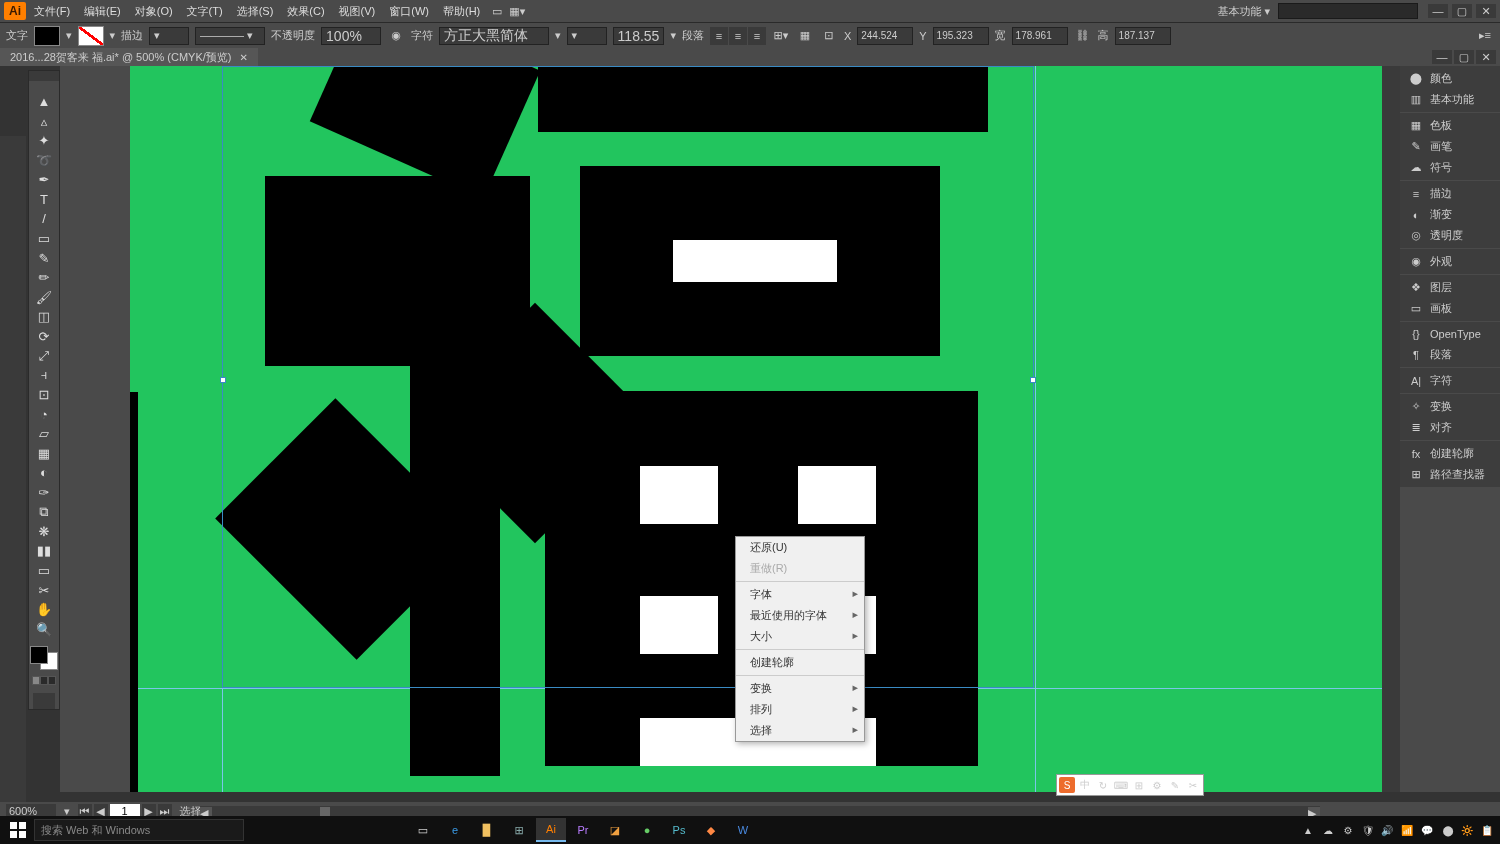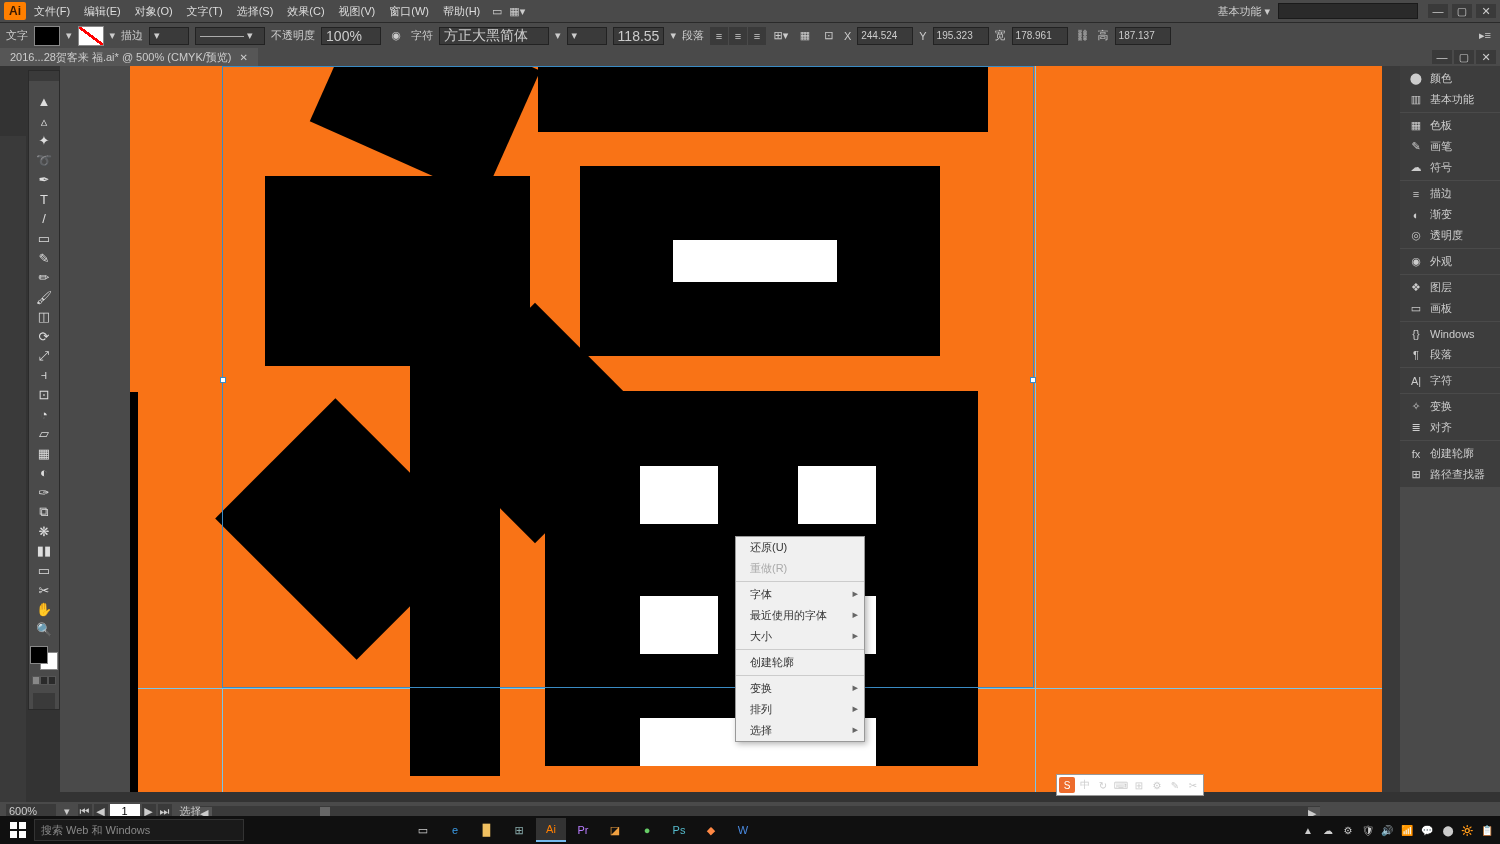--- a/index.html
+++ b/index.html
@@ -49,21 +49,21 @@
 .mode-sw{width:24px;height:10px;background:#2a2a2a;margin-top:4px;display:flex}
 .mode-sw span{flex:1;border:1px solid #555}
 .mode-sw span:first-child{background:#888}
 .screen-mode{width:22px;height:18px;background:#3a3a3a;margin-top:6px}
 
 
 .left-doc{position:absolute;left:0;top:70px;width:26px;height:700px;background:#3a3a3a}
 
 
 .canvas-wrap{flex:1;background:#4a4a4a;position:relative;overflow:hidden}
-.canvas-viewport{position:absolute;left:70px;top:0;right:0;bottom:0;background:#f97316;overflow:hidden}
+.canvas-viewport{position:absolute;left:70px;top:0;right:0;bottom:0;background:#22c55e;overflow:hidden}
 
 
 .guide-v{position:absolute;top:0;bottom:0;width:1px;background:#7ac6e8}
 .guide-h{position:absolute;left:0;right:0;height:1px;background:#7ac6e8}
 .sel-box{position:absolute;border:1px solid #3a8bc4}
 .sel-handle{position:absolute;width:6px;height:6px;background:#fff;border:1px solid #3a8bc4}
 
 
 .shape{position:absolute;background:#000}
 
@@ -333,21 +333,21 @@
           <span>图层</span>
         </div>
       <div class="panel-entry">
           <span class="picon">▭</span>
           <span>画板</span>
         </div>
     </div>
     <div class="panel-group">
       <div class="panel-entry">
           <span class="picon">{}</span>
-          <span>Windows</span>
+          <span>OpenType</span>
         </div>
       <div class="panel-entry">
           <span class="picon">¶</span>
           <span>段落</span>
         </div>
     </div>
     <div class="panel-group">
       <div class="panel-entry">
           <span class="picon">A|</span>
           <span>字符</span>

